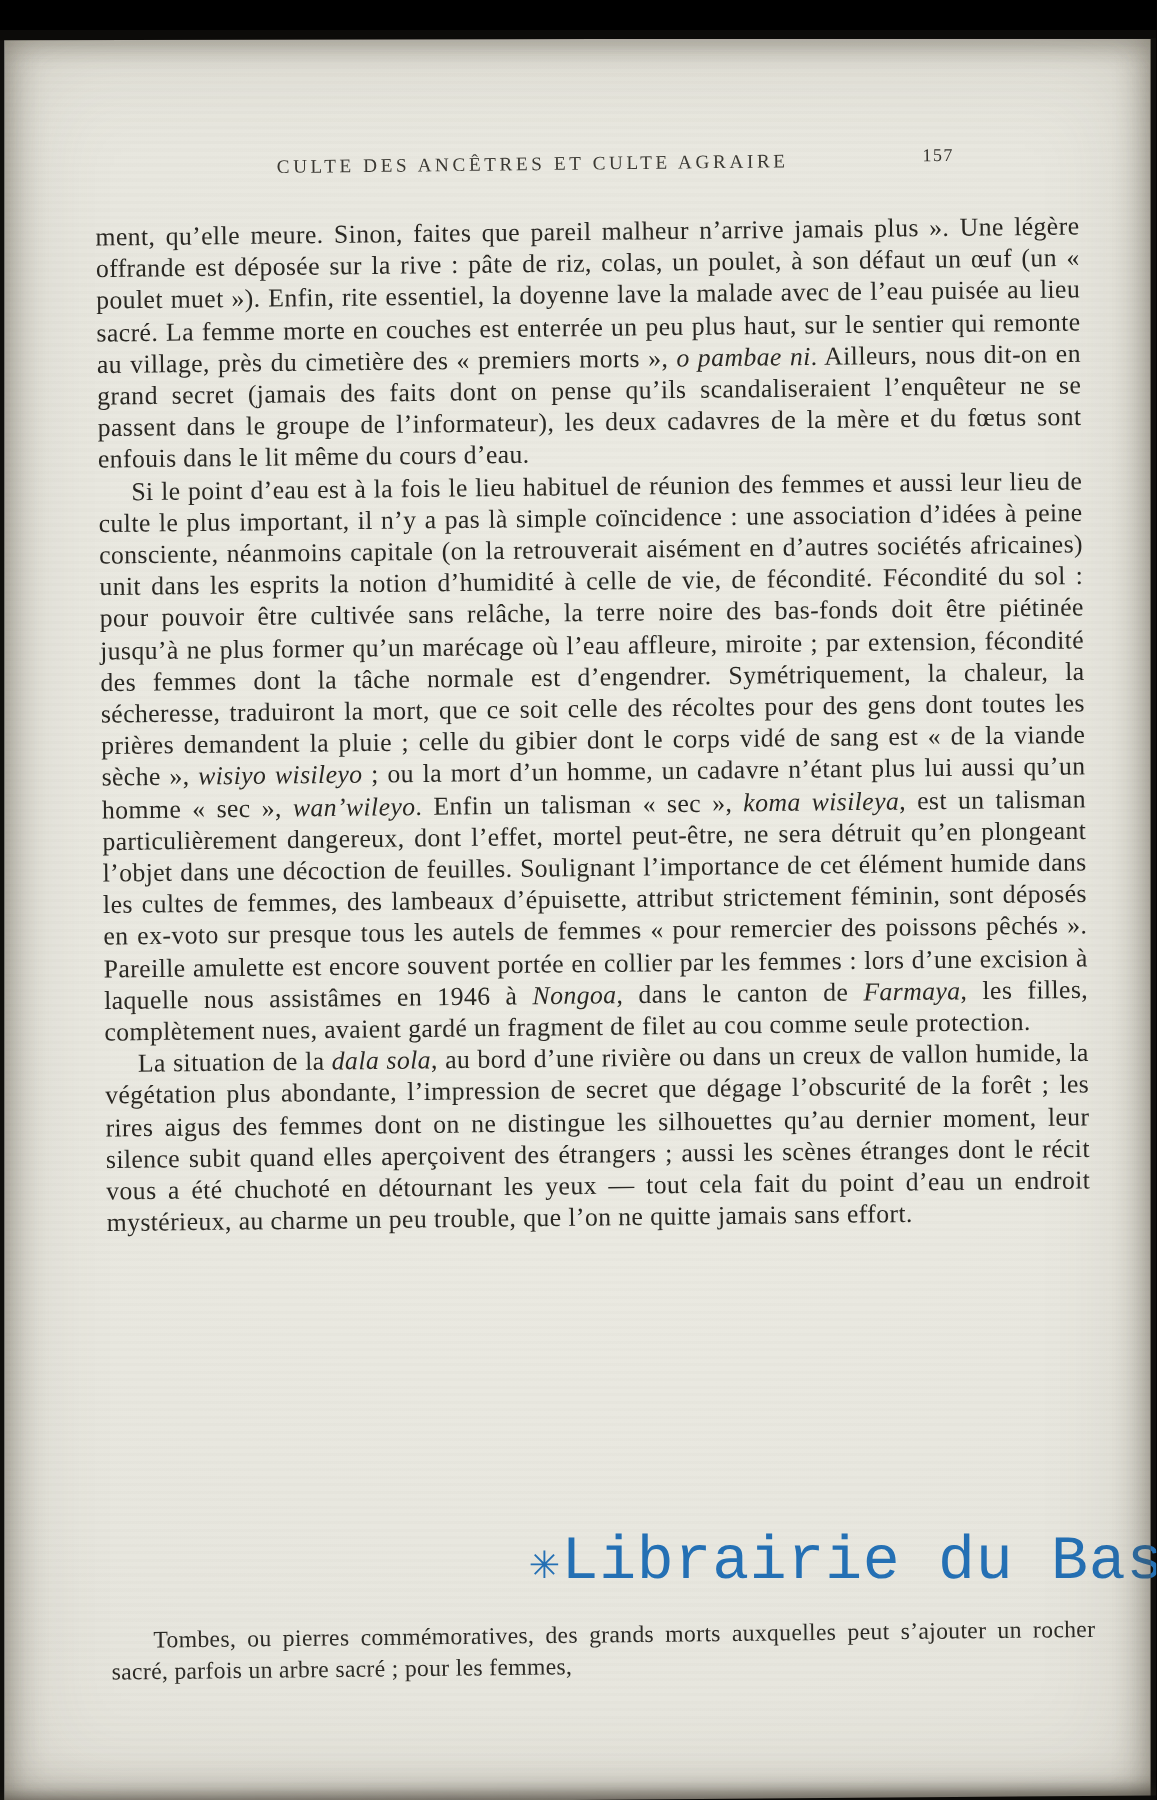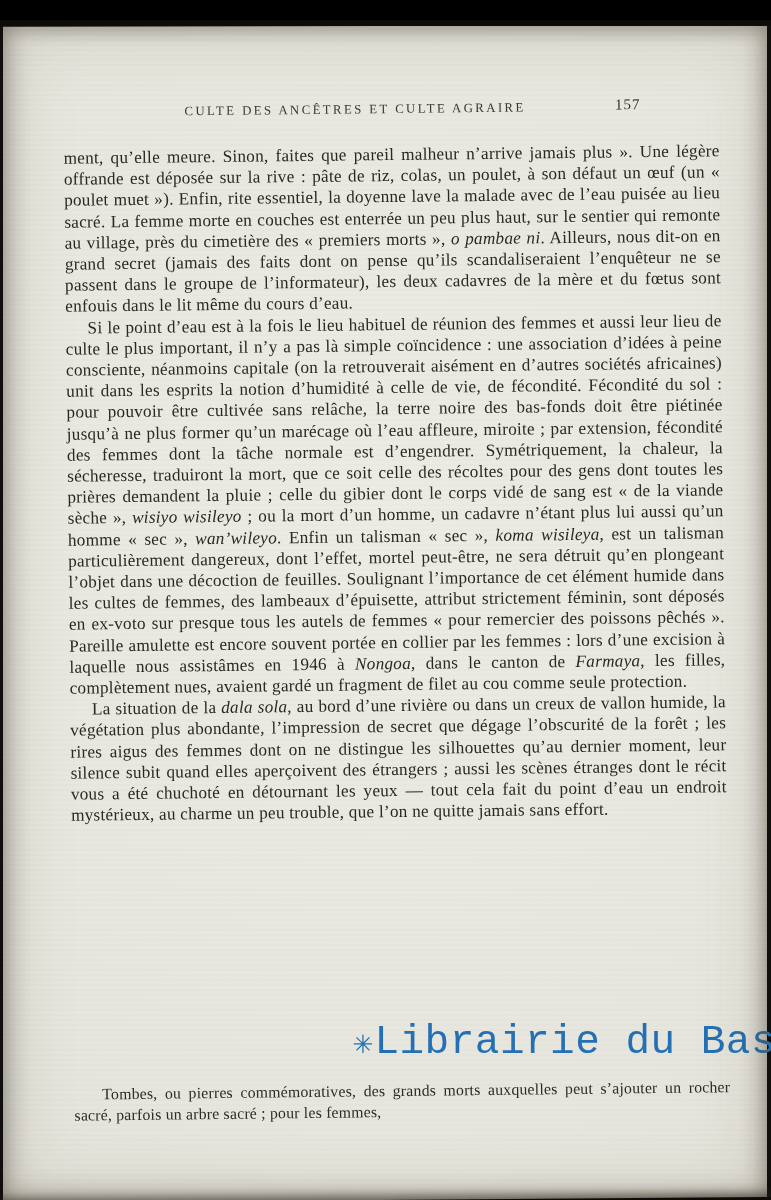--- a/index.html
+++ b/index.html
@@ -37,21 +37,21 @@
     transform:rotate(-0.65deg); transform-origin:50% 0;
     color:#2a2823;
   }
   .header { position:relative; height:20px; margin-bottom:22px; }
   .running-title {
     position:absolute; left:50%; transform:translateX(-50%) translateX(-36px);
     white-space:nowrap; font-size:12.8px; letter-spacing:2.4px; color:#3b3933;
   }
   .folio {
     position:absolute; left:552px; top:-3px;
-    font-size:15px; letter-spacing:1px; color:#33312c;
+    font-size:12px; letter-spacing:1px; color:#33312c;
   }
   .body-text p.para {
     margin:0; text-align:justify;
     font-size:17.2px; line-height:21.2px; letter-spacing:0.25px;
     hyphens:auto; -webkit-hyphens:auto;
   }
   .body-text p.para.indent { text-indent:22px; }
   .it { font-style:italic; }
   .footnote {
     position:absolute; left:0; top:978px; width:656px;

